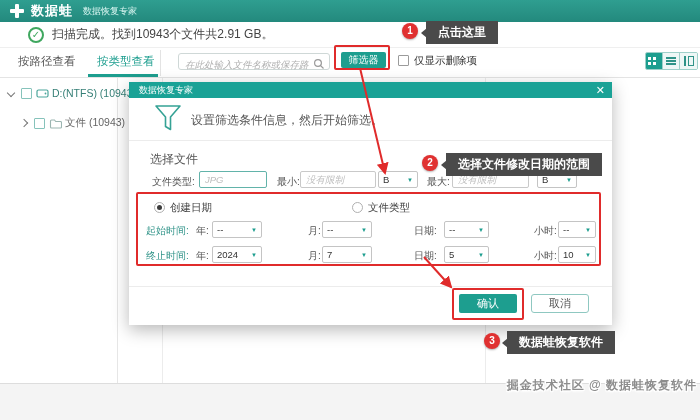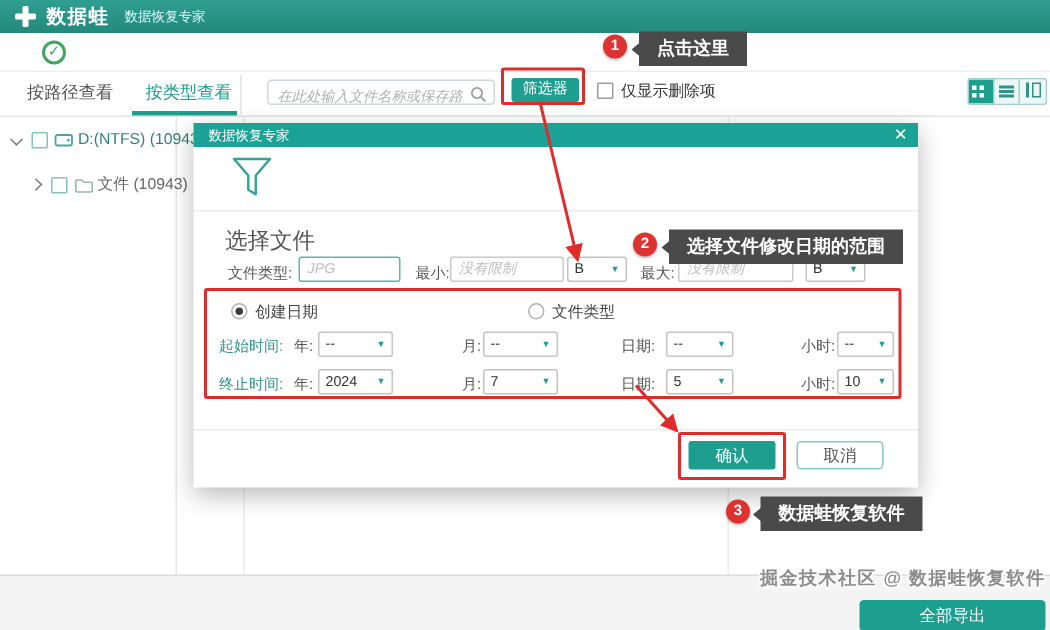--- a/index.html
+++ b/index.html
@@ -58,21 +58,21 @@
   .back-btn { position:absolute; left:30px; top:7px; width:86px; height:23px; border:1px solid #4daaa0; border-radius:12px; background:#fbfbfb; color:#2f9388; font-size:11px; font-family:inherit; }
   .export-btn { position:absolute; left:573px; top:16px; width:124px; height:21px; background:#1d9e8f; color:#fff; font-size:11px; border:none; border-radius:3px; font-family:inherit; }
 
   
   .dialog { left:129px; top:82px; width:483px; height:243px; background:#fff; box-shadow:0 5px 16px rgba(0,0,0,.28); z-index:10; }
   .dlg-header { position:absolute; left:0; top:0; width:483px; height:16px; background:#1aa296; display:flex; align-items:center; }
   .dlg-title { color:#fff; font-size:9px; margin-left:10px; }
   .dlg-close { position:absolute; right:7px; top:1px; color:#fff; font-size:11px; line-height:14px; cursor:default; }
   .dlg-instr { position:absolute; left:62px; top:30px; font-size:12px; color:#555; }
   .dlg-div1 { position:absolute; left:0; top:58px; width:483px; height:1px; background:#ececec; }
-  .dlg-section { position:absolute; left:21px; top:69px; font-size:15px; color:#555; }
+  .dlg-section { position:absolute; left:21px; top:69px; font-size:12px; color:#555; }
   .flabel { position:absolute; font-size:10px; color:#555; top:93px; }
   .finput { position:absolute; top:89px; height:17px; border:1px solid #c9c9c9; border-radius:2px; font-size:9.5px; padding-left:5px; color:#555; outline:none; font-family:inherit; }
   .finput::placeholder { font-style:italic; color:#bdbdbd; }
   .finput.teal { border-color:#62b3aa; }
   .fselect { position:absolute; top:89px; height:17px; border:1px solid #c4c4c4; border-radius:2px; background:#fff; font-size:9.5px; color:#333; display:flex; align-items:center; justify-content:space-between; padding:0 4px; }
   .fselect .caret { color:#1d9e8f; font-size:6px; }
   .radio { position:absolute; width:11px; height:11px; border:1px solid #b0b0b0; border-radius:50%; background:#fff; }
   .radio.sel::after { content:""; position:absolute; left:2px; top:2px; width:5px; height:5px; border-radius:50%; background:#3c3c3c; }
   .rlabel { position:absolute; font-size:10.5px; color:#444; }
   .time-label { position:absolute; font-size:10px; color:#2f9388;text-align:center; }
@@ -98,20 +98,21 @@
 <body>
 
 <div class="abs topbar">
   <span class="logo-cross"></span>
   <span class="app-name">数据蛙</span>
   <span class="app-tagline">数据恢复专家</span>
 </div>
 
 <div class="abs statusrow">
   <span class="check-circle">✓</span>
+  <span class="status-text">扫描完成。找到10943个文件共2.91 GB。</span>
 </div>
 
 <div class="abs toolbar">
   <span class="tab" style="left:18px;">按路径查看</span>
   <span class="tab active" style="left:97px;">按类型查看</span>
   <span class="tab-underline"></span>
   <span class="tb-divider"></span>
   <span class="searchbox">
     <input type="text" placeholder="在此处输入文件名称或保存路径" style="">
     <span class="search-glyph">
@@ -157,33 +158,33 @@
   <span class="tree-cb" style="margin-left:7px;"></span>
   <span style="margin-left:4px; display:inline-flex;">
     <svg width="13" height="11" viewBox="0 0 13 11">
         <path d="M1.5 3 a1 1 0 0 1 1 -1 h3 l1.2 1.5 h4.8 a1 1 0 0 1 1 1 v4.5 a1 1 0 0 1 -1 1 h-9 a1 1 0 0 1 -1 -1 Z" fill="none" stroke="#9bb5b1" stroke-width="1.1"></path>
       </svg>
   </span>
   <span class="tree-label2" style="margin-left:3px;">文件 (10943)</span>
 </div>
 
 <div class="abs footerbar">
-  <button class="export-btn">全部导出</button>
 </div>
 
 <div class="abs dialog">
   <div class="dlg-header">
     <span class="dlg-title">数据恢复专家</span>
     <span class="dlg-close">✕</span>
   </div>
   <span style="position:absolute; left:24px; top:22px;">
     <svg width="30" height="28" viewBox="0 0 30 28">
         <path d="M3 2 H27 L17.5 13 V25.5 L12.5 22.5 V13 Z" fill="none" stroke="#35a295" stroke-width="1.6" stroke-linejoin="round"></path>
       </svg>
   </span>
+  <span class="dlg-instr">设置筛选条件信息，然后开始筛选。</span>
   <span class="dlg-div1"></span>
   <span class="dlg-section">选择文件</span>
 
   <span class="flabel" style="left:23px;">文件类型:</span>
   <input class="finput teal" style="left: 70px; width: 68px;" placeholder="JPG">
   <span class="flabel" style="left:148px;">最小:</span>
   <input class="finput" style="left: 171px; width: 76px;" placeholder="没有限制">
   <span class="fselect" style="left:249px; width:40px;">
       <span>B</span>
       <span class="caret">▼</span>

